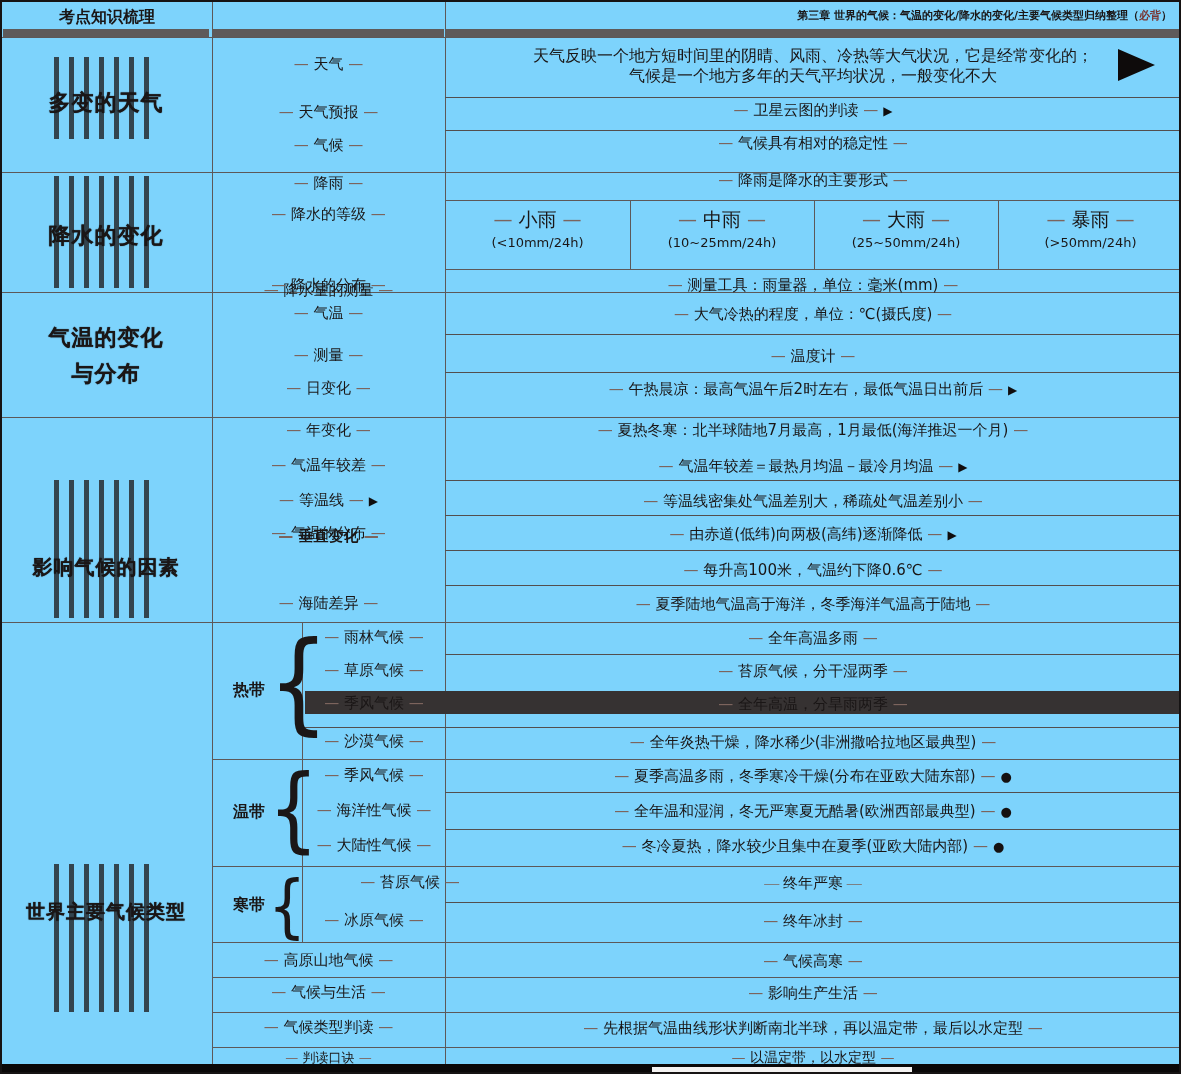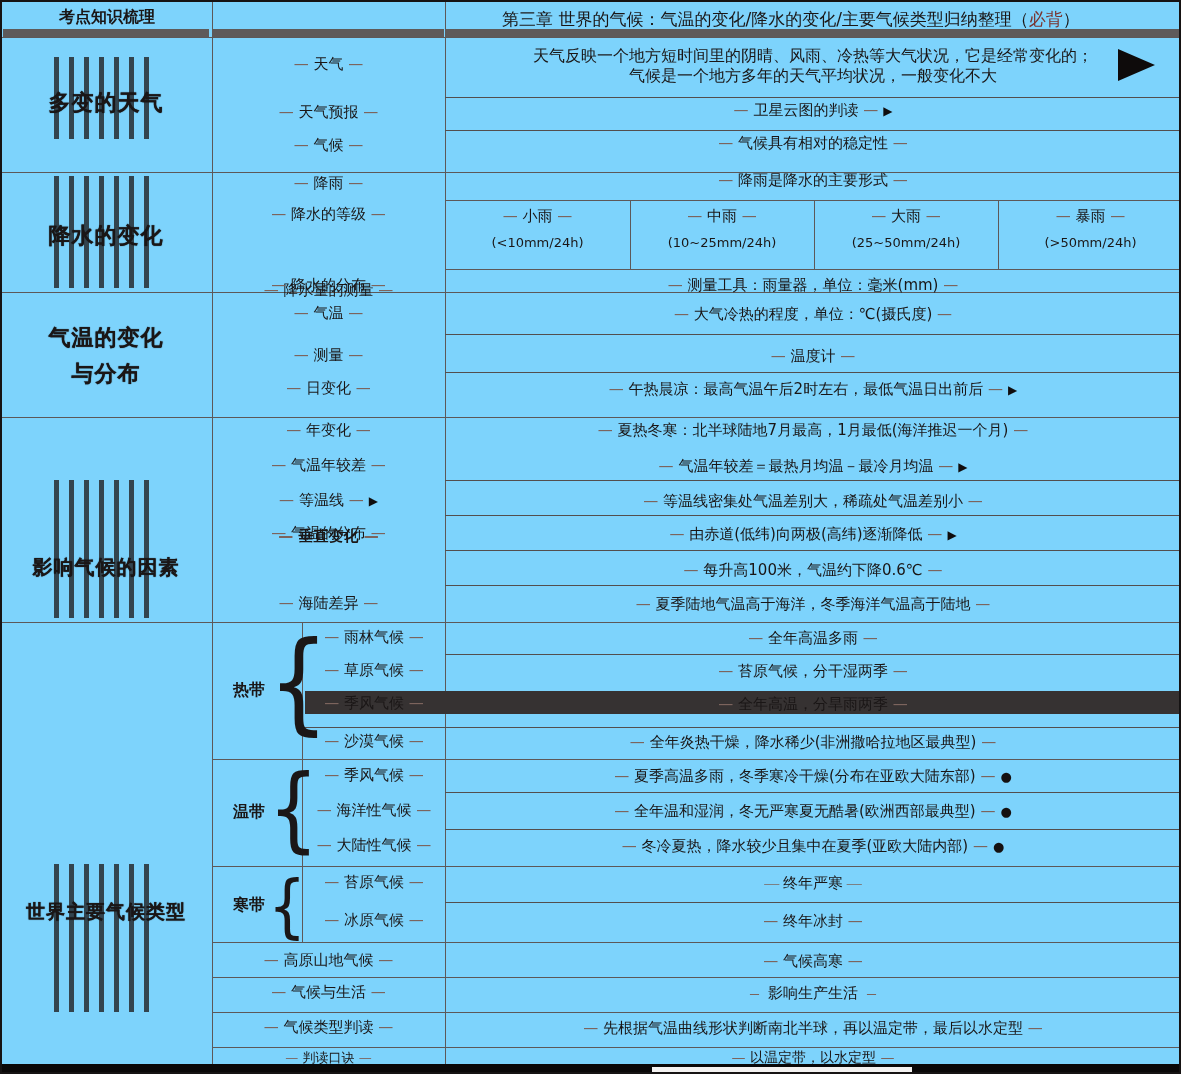--- a/index.html
+++ b/index.html
@@ -8,32 +8,32 @@
           border:2px solid #161313;box-sizing:border-box;}
   .vl{position:absolute;width:1px;background:#5d5858;}
   .hl{position:absolute;height:1px;background:#5d5858;}
   .hs{position:absolute;height:1px;background:#534e4e;}
   .band{position:absolute;top:27px;height:9px;background:#5e5a5a;}
   .darkband{position:absolute;background:#363232;}
   .blackbar{position:absolute;background:#0a0808;}
   .whitestrip{position:absolute;background:#f3f1f0;}
   .stripes{position:absolute;background:repeating-linear-gradient(90deg,#1a1515 0 5px,rgba(0,0,0,0) 5px 15px);opacity:.75;}
   .hdr1{position:absolute;left:0;top:5px;width:210px;text-align:center;font-size:16px;font-weight:bold;}
-  .title{position:absolute;left:500px;top:6px;width:670px;text-align:left;font-size:17px;font-weight:normal;white-space:nowrap;}
+  .title{position:absolute;left:500px;top:6px;width:670px;text-align:right;font-size:11px;font-weight:bold;white-space:nowrap;}
   .em{color:#7a3530;}
   .c1label{position:absolute;left:0;width:208px;text-align:center;font-weight:bold;font-size:22px;letter-spacing:1px;text-shadow:0 0 1px #141111;}
   .c2item{position:absolute;left:211px;width:231px;text-align:center;font-size:15px;white-space:nowrap;}
   .c2b{position:absolute;left:302px;width:140px;text-align:center;font-size:15px;white-space:nowrap;}
   .gname{position:absolute;left:211px;width:72px;text-align:center;font-size:16px;font-weight:bold;}
   .brace{position:absolute;left:266px;line-height:1;font-weight:normal;color:#1b1717;transform:scaleY(1.15);}
   .c3item{position:absolute;left:443px;width:736px;text-align:center;font-size:15px;white-space:nowrap;}
   .dash::before{content:"— ";color:#7c645d;} .dash::after{content:" —";color:#7c645d;}
   .arr{color:#100d0d;font-size:12px;margin-left:5px;}
   .dot{color:#151111;font-size:13px;margin-left:5px;}
-  .cellTop{position:absolute;text-align:center;font-size:15px;}
+  .cellTop{position:absolute;text-align:center;font-size:19px;}
   .cellSub{position:absolute;text-align:center;font-size:13px;}
   .bigarr{position:absolute;width:0;height:0;border-left:37px solid #0e0b0b;
           border-top:16px solid rgba(0,0,0,0);border-bottom:16px solid rgba(0,0,0,0);}
 </style>
 </head>
 <body>
 
 <div class="canvas">
 
   <div class="band" style="left:1px;width:206px;"></div>
@@ -154,29 +154,29 @@
   <div class="brace" style="top:768px;font-size:80px;">{</div>
   <div class="c2b dash" style="top:764px;">季风气候</div>
   <div class="c2b dash" style="top:799px;">海洋性气候</div>
   <div class="c2b dash" style="top:834px;">大陆性气候</div>
   <div class="c3item" style="top:765px;"><span class="dash">夏季高温多雨，冬季寒冷干燥(分布在亚欧大陆东部)</span><span class="dot">●</span></div>
   <div class="c3item" style="top:800px;"><span class="dash">全年温和湿润，冬无严寒夏无酷暑(欧洲西部最典型)</span><span class="dot">●</span></div>
   <div class="c3item" style="top:835px;"><span class="dash">冬冷夏热，降水较少且集中在夏季(亚欧大陆内部)</span><span class="dot">●</span></div>
 
   <div class="gname" style="top:893px;">寒带</div>
   <div class="brace" style="top:874px;font-size:60px;">{</div>
-  <div class="c2b dash" style="top:871px;">苔原气候</div>
+  <div class="c2b dash" style="top:871px;padding-left:36px;">苔原气候</div>
   <div class="c2b dash" style="top:909px;">冰原气候</div>
   <div class="c3item dash" style="top:872px;font-family:Liberation Serif, serif;">终年严寒</div>
   <div class="c3item dash" style="top:910px;">终年冰封</div>
 
   <div class="c2item dash" style="top:949px;">高原山地气候</div>
   <div class="c3item dash" style="top:950px;">气候高寒</div>
   <div class="c2item dash" style="top:981px;">气候与生活</div>
-  <div class="c3item dash" style="top:982px;font-family:Liberation Mono, monospace;">影响生产生活</div>
+  <div class="c3item dash" style="top:982px;">影响生产生活</div>
   <div class="c2item dash" style="top:1016px;">气候类型判读</div>
   <div class="c3item dash" style="top:1017px;">先根据气温曲线形状判断南北半球，再以温定带，最后以水定型</div>
   <div class="c2item dash" style="top:1047px;font-size:13px;">判读口诀</div>
   <div class="c3item dash" style="top:1047px;font-size:14px;">以温定带，以水定型</div>
 
   <div class="blackbar" style="left:0;top:1062px;width:1181px;height:12px;"></div>
   <div class="whitestrip" style="left:650px;top:1065px;width:260px;height:6px;"></div>
 
 </div>
 

